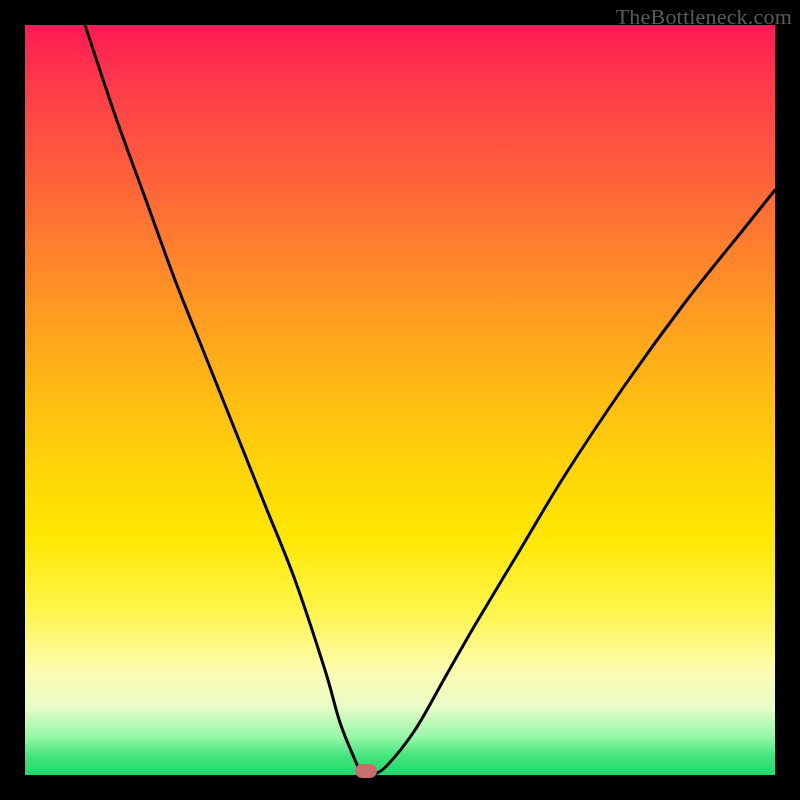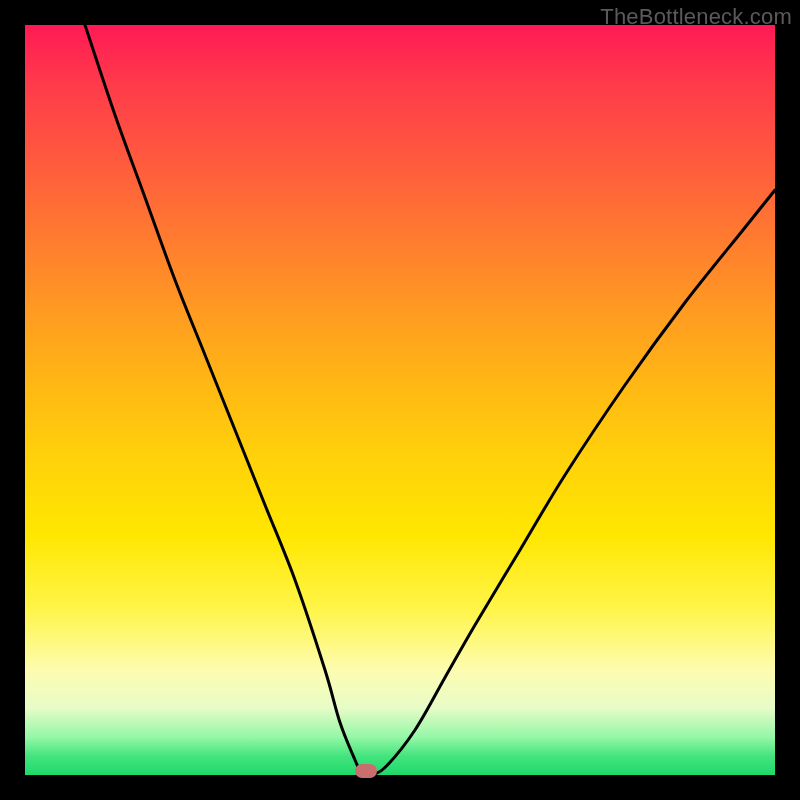--- a/index.html
+++ b/index.html
@@ -11,20 +11,21 @@
     font-family: Arial, Helvetica, sans-serif;
     overflow: hidden;
   }
   .frame {
     position: absolute;
     left: 0;
     top: 0;
     width: 800px;
     height: 784px;
     background: #000;
+    font-family: Liberation Serif, serif;
   }
   .plot-area {
     position: absolute;
     left: 25px;
     top: 25px;
     width: 750px;
     height: 750px;
     background: linear-gradient(to bottom,
       #ff1a55 0%,
       #ff3b4a 8%,

